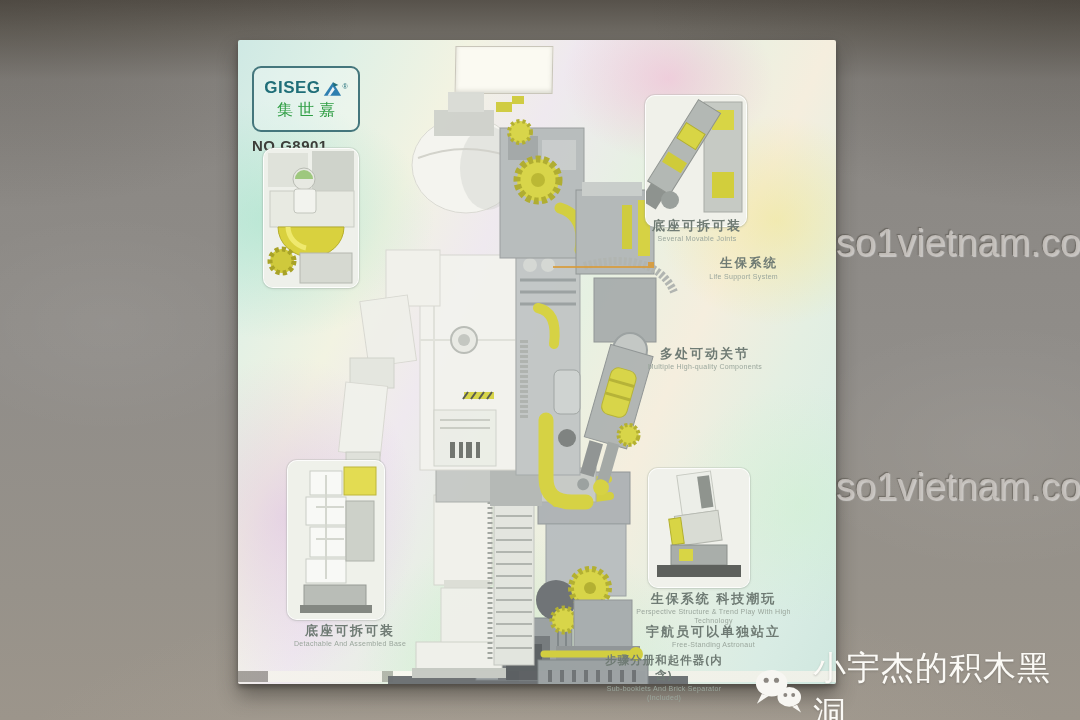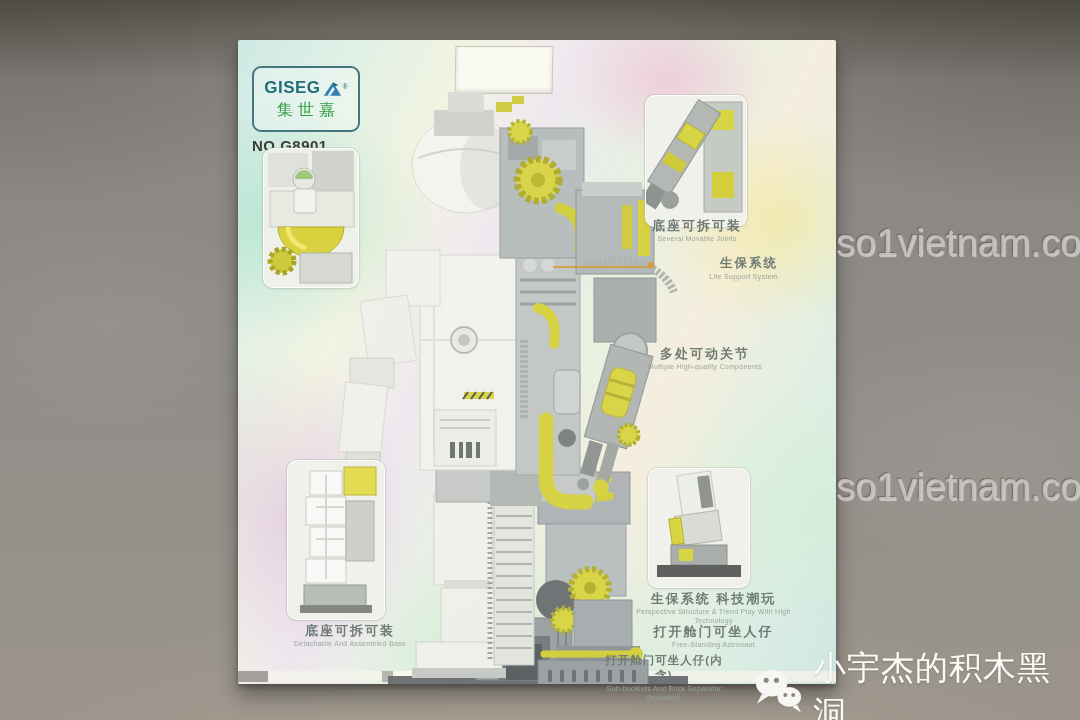--- a/index.html
+++ b/index.html
@@ -289,25 +289,25 @@
     </div>
     <div class="feat" id="feat-base">
       <div class="zh">底座可拆可装</div>
       <div class="en">Detachable And Assembled Base</div>
     </div>
     <div class="feat" id="feat-persp">
       <div class="zh">生保系统 科技潮玩</div>
       <div class="en">Perspective Structure &amp; Trend Play With High Technology</div>
     </div>
     <div class="feat" id="feat-stand">
-      <div class="zh">打开舱门可坐人仔</div>
+      <div class="zh">宇航员可以单独站立</div>
       <div class="en">Free-Standing Astronaut</div>
     </div>
     <div class="feat" id="feat-booklet">
-      <div class="zh">打开舱门可坐人仔(内含)</div>
+      <div class="zh">步骤分册和起件器(内含)</div>
       <div class="en">Sub-booklets And Brick Separator (Included)</div>
     </div>
   </div>
 
   <div class="site-mark" id="site-mark-1">so1vietnam.com</div>
   <div class="site-mark" id="site-mark-2">so1vietnam.com</div>
 
   <div class="wechat-wrap">
     <svg width="56" height="52" viewBox="0 0 56 52">
       <ellipse cx="22" cy="18" rx="16" ry="13.5" fill="#f7f6f2"></ellipse>

